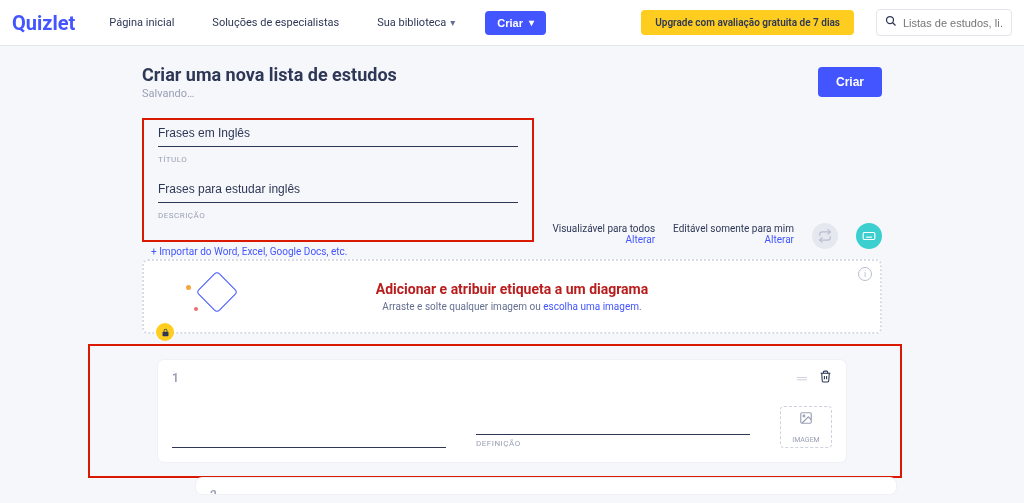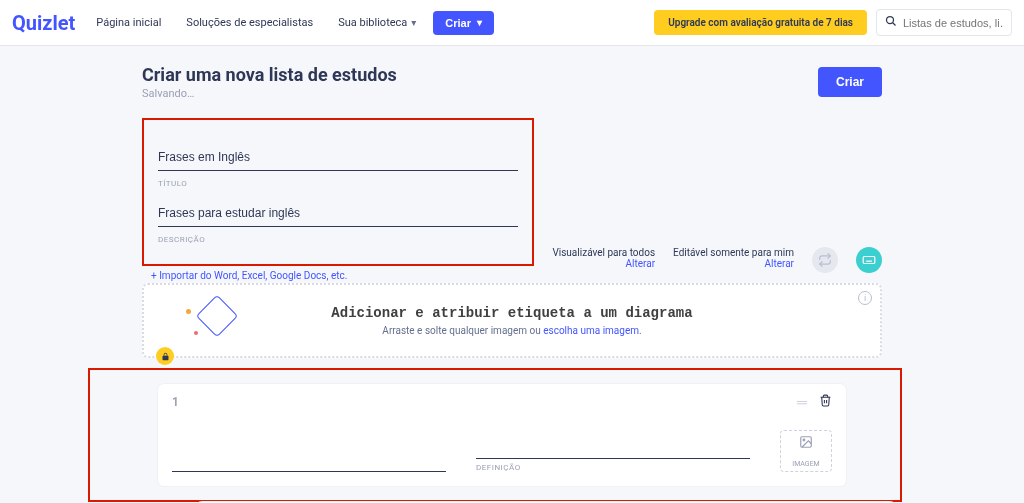--- a/index.html
+++ b/index.html
@@ -12,21 +12,21 @@
   overflow: hidden;
 }
 
 .header {
   display: flex;
   align-items: center;
   height: 46px;
   background: #fff;
   border-bottom: 1px solid #e4e5ea;
   padding: 0 12px;
-  gap: 9px;
+  gap: 22px;
 }
 .logo {
   font-size: 20px;
   font-weight: 700;
   color: #4255ff;
   margin-right: 4px;
 }
 .nav-link {
   font-size: 11px;
   color: #2e3856;
@@ -108,21 +108,21 @@
   font-size: 12px;
   font-weight: 600;
   padding: 8px 18px;
   border-radius: 4px;
   border: none;
   cursor: pointer;
 }
 
 .redbox {
   border: 2px solid #d91a00;
-  padding: 24px 14px 8px 14px;
+  padding: 0 14px 8px 14px;
   width: 392px;
   background: #f6f7fb;
 }
 .field-group { margin-bottom: 12px; }
 .field-input {
   width: 100%;
   border: none;
   border-bottom: 1px solid #2e3856;
   background: transparent;
   font-size: 12px;
@@ -219,21 +219,21 @@
   width: 18px;
   height: 18px;
   border-radius: 50%;
   background: #ffcd1f;
   display: flex;
   align-items: center;
   justify-content: center;
   font-size: 10px;
   color: #2e3856;
 }
-.diagram-title { font-size: 14px; font-weight: 700; color: #404040; font-family: Liberation Mono, monospace; }
+.diagram-title { font-size: 14px; font-weight: 700; color: #b91c1c; }
 .diagram-sub { font-size: 10px; color: #646f90; margin-top: 4px; }
 .diagram-sub .link { color: #4255ff; cursor: pointer; }
 
 .term-wrap {
   border: 2px solid #d91a00;
   border-top: 2px solid #d91a00;
   padding: 6px 14px 6px 14px;
   margin-left: -54px;
   margin-right: -20px;
   margin-top: 10px;

